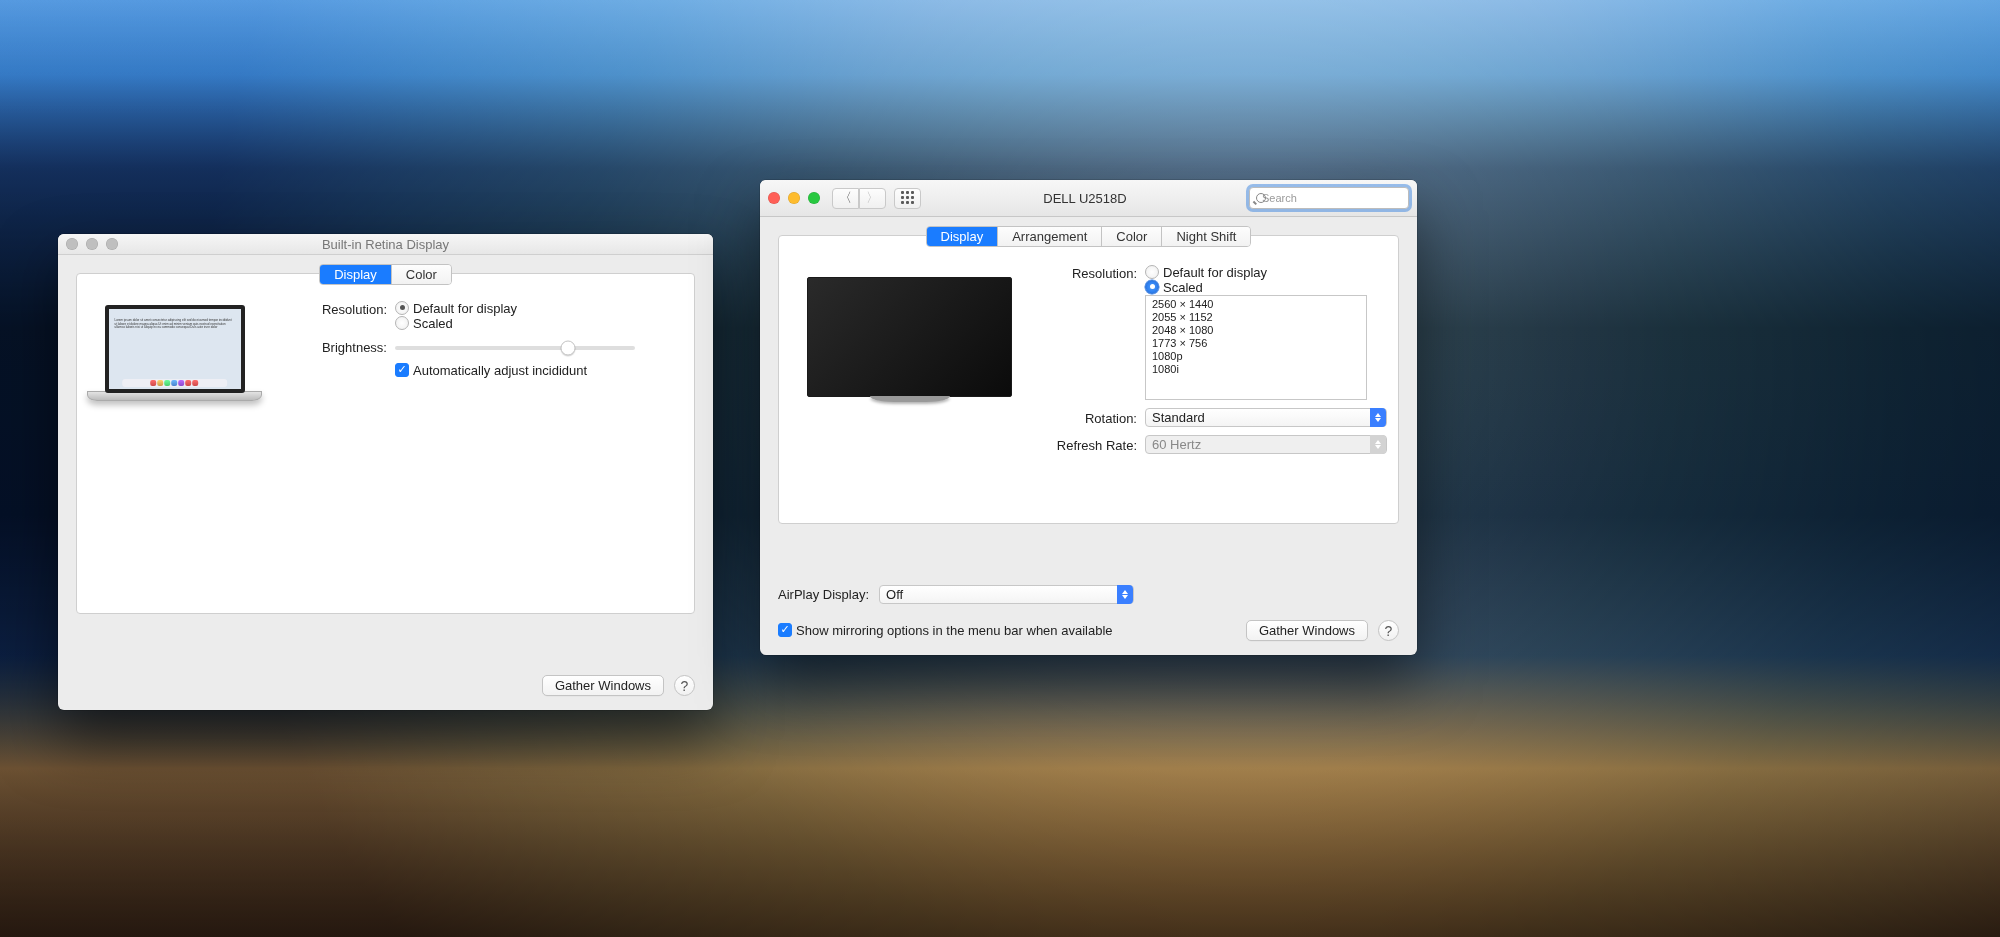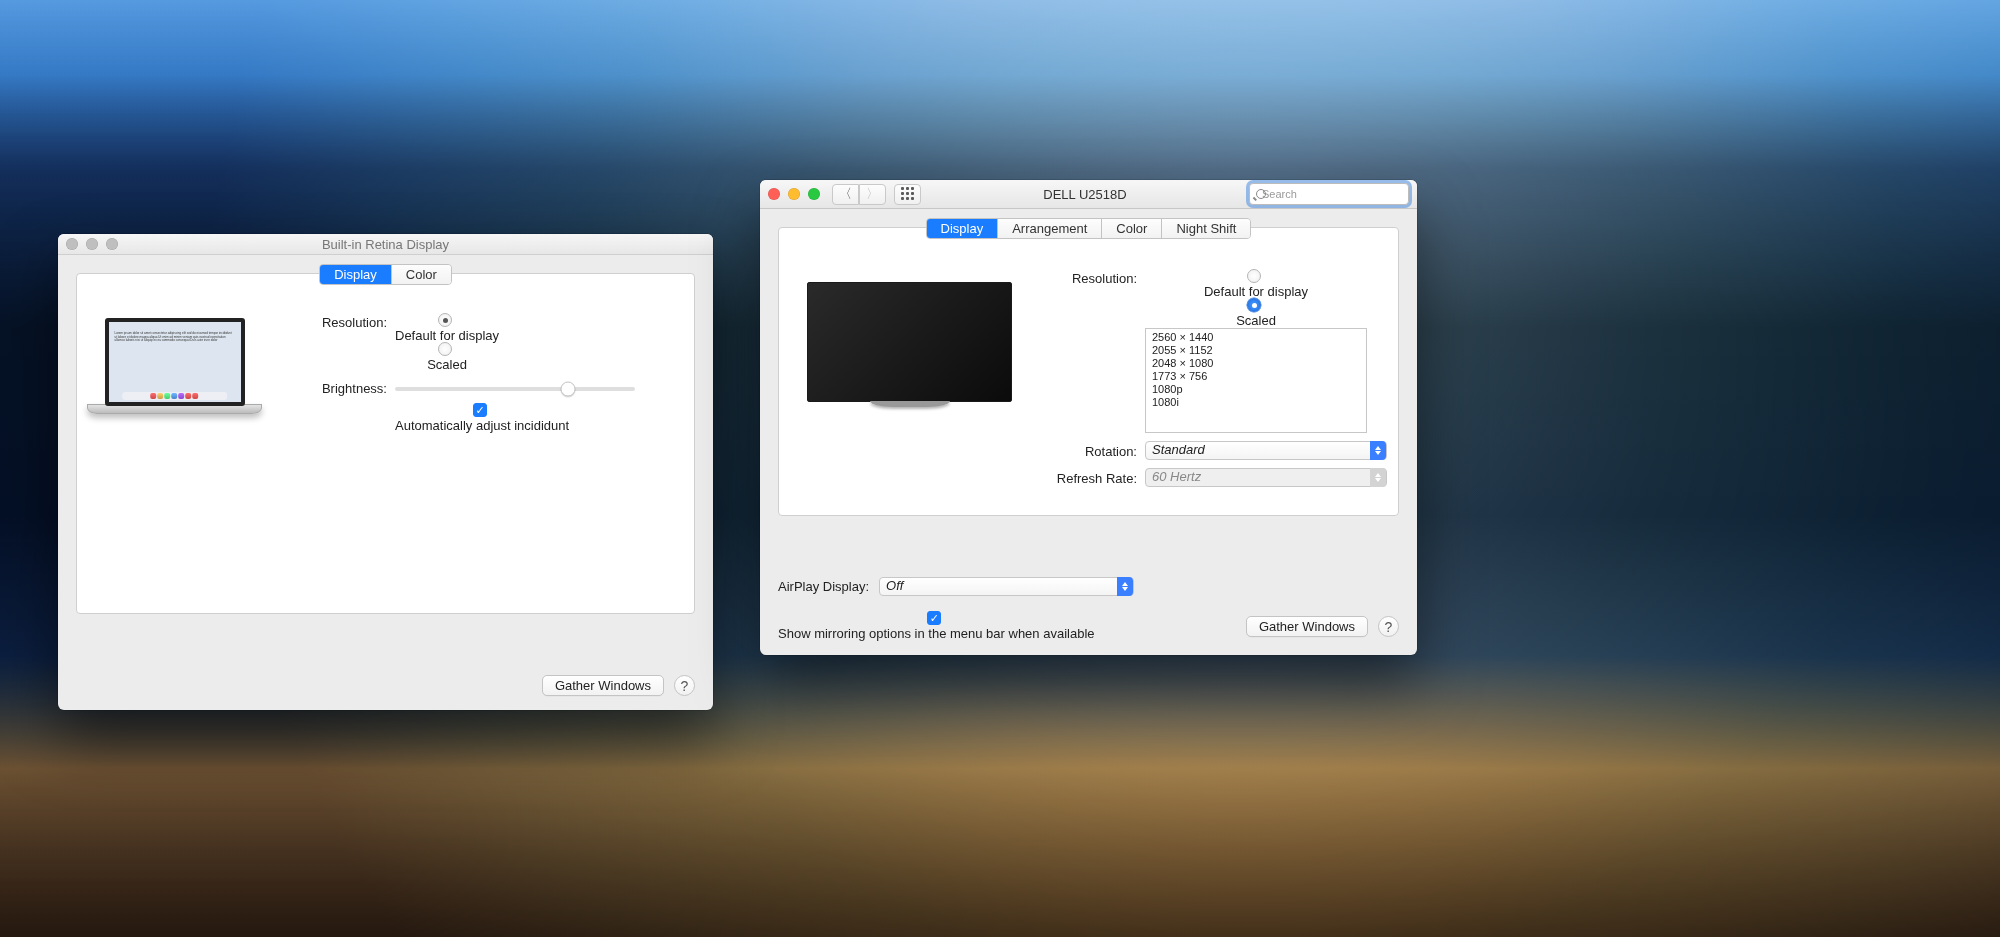--- a/index.html
+++ b/index.html
@@ -140,21 +140,21 @@
   }
   .seg .seg-item {
     padding: 2px 14px;
     background: linear-gradient(#fdfdfd,#f2f2f2);
     border-left:1px solid #c3c3c3;
     color:#333;
   }
   .seg .seg-item:first-child { border-left:0; }
   .seg .seg-item.active { background:#1a7cff; color:#fff; border-color:#1a7cff; }
 
-  .seg.inner { margin: -20px auto 23px; }
+  .seg.inner { margin: -20px auto 10px; }
 
   .row {
     display:flex;
     align-items:flex-start;
     margin-bottom: 8px;
     gap: 8px;
   }
   .row > label.key { width: 105px; text-align:right; color:#232323; padding-top:1px; }
   .pane.dell .row > label.key { width: 95px; }
 
@@ -167,21 +167,21 @@
     top:-1px;
   }
   .radio { border-radius:50%; background:radial-gradient(#fff,#eee); }
   .radio.selected { border-color:#2a72d8; background:radial-gradient(#4a9bff,#1d6fe6); box-shadow:0 0 0 0.5px #1d6fe6;}
   .radio.selected::after { content:""; width:5px; height:5px; border-radius:50%; background:#fff;}
   .radio.dot::after { content:""; width:5px; height:5px; border-radius:50%; background:#555;}
   .check { border-radius:3px; background:#fff; }
   .check.selected { background:#1a7cff; border-color:#1a7cff; color:#fff;}
   .check.selected::after { content:"✓"; font-size:11px; line-height:1; color:#fff;}
 
-  .opt { display:flex; align-items:center;flex-direction:column; }
+  .opt { display:flex; align-items:center; }
 
   .slider-track {
     height:4px; background:#dedede; border-radius:2px; position:relative;
     width: 240px; margin-top:7px;
   }
   .slider-thumb {
     position:absolute; top:50%; transform:translate(-50%,-50%);
     width:15px; height:15px; border-radius:50%;
     background:#fff; border:1px solid #c4c4c4;
     box-shadow:0 1px 1px rgba(0,0,0,0.15);
@@ -198,25 +198,24 @@
     width: 222px;
   }
   .listbox .li { padding: 0 6px 1px; color:#222; }
 
   
   .select {
     height:19px;
     border:1px solid #c7c7c7;
     border-radius:4px;
     background:linear-gradient(#fff,#f4f4f4);
-    display:flex; 
+    display:flex; align-items:center;
     position:relative;
     padding: 0 6px;
     flex:1;
-    font-style:italic;
   }
   .select .arrows {
     position:absolute; right:0; top:-1px; bottom:-1px;
     width:16px;
     border-radius:0 4px 4px 0;
     background:#3a7fff;
     display:flex; flex-direction:column; align-items:center; justify-content:center;
     gap:1px;
   }
   .select.disabled { background:#efefef; color:#888; }

